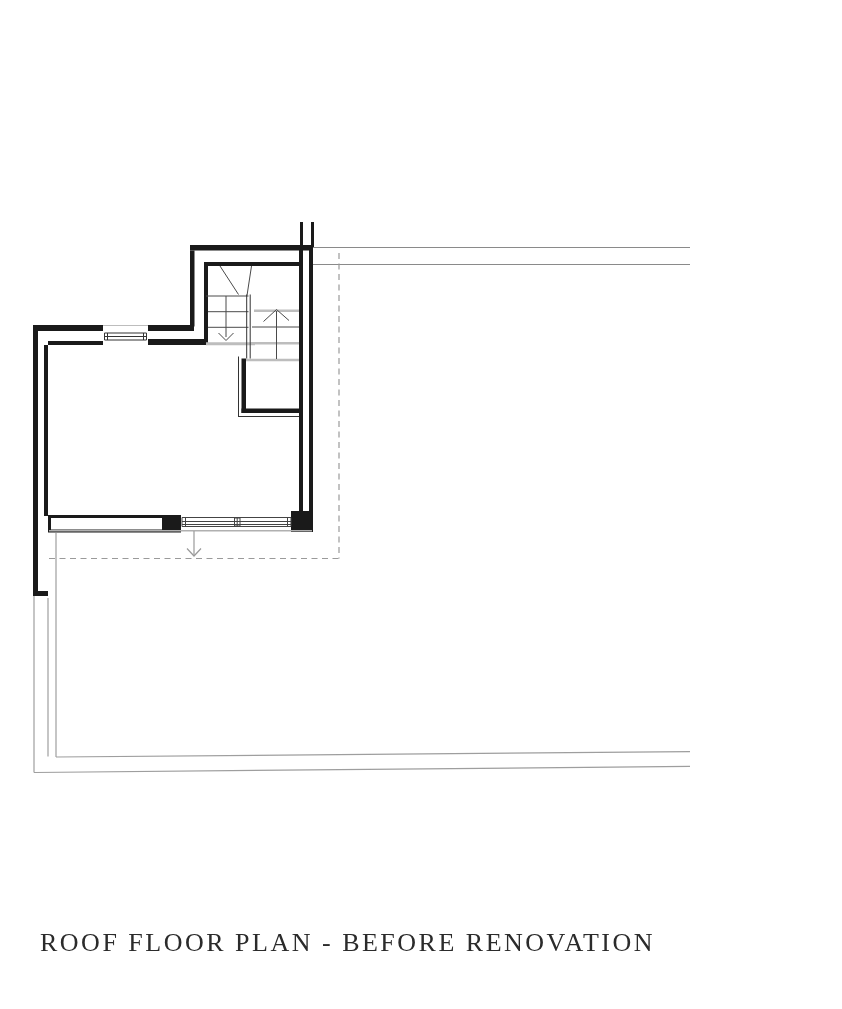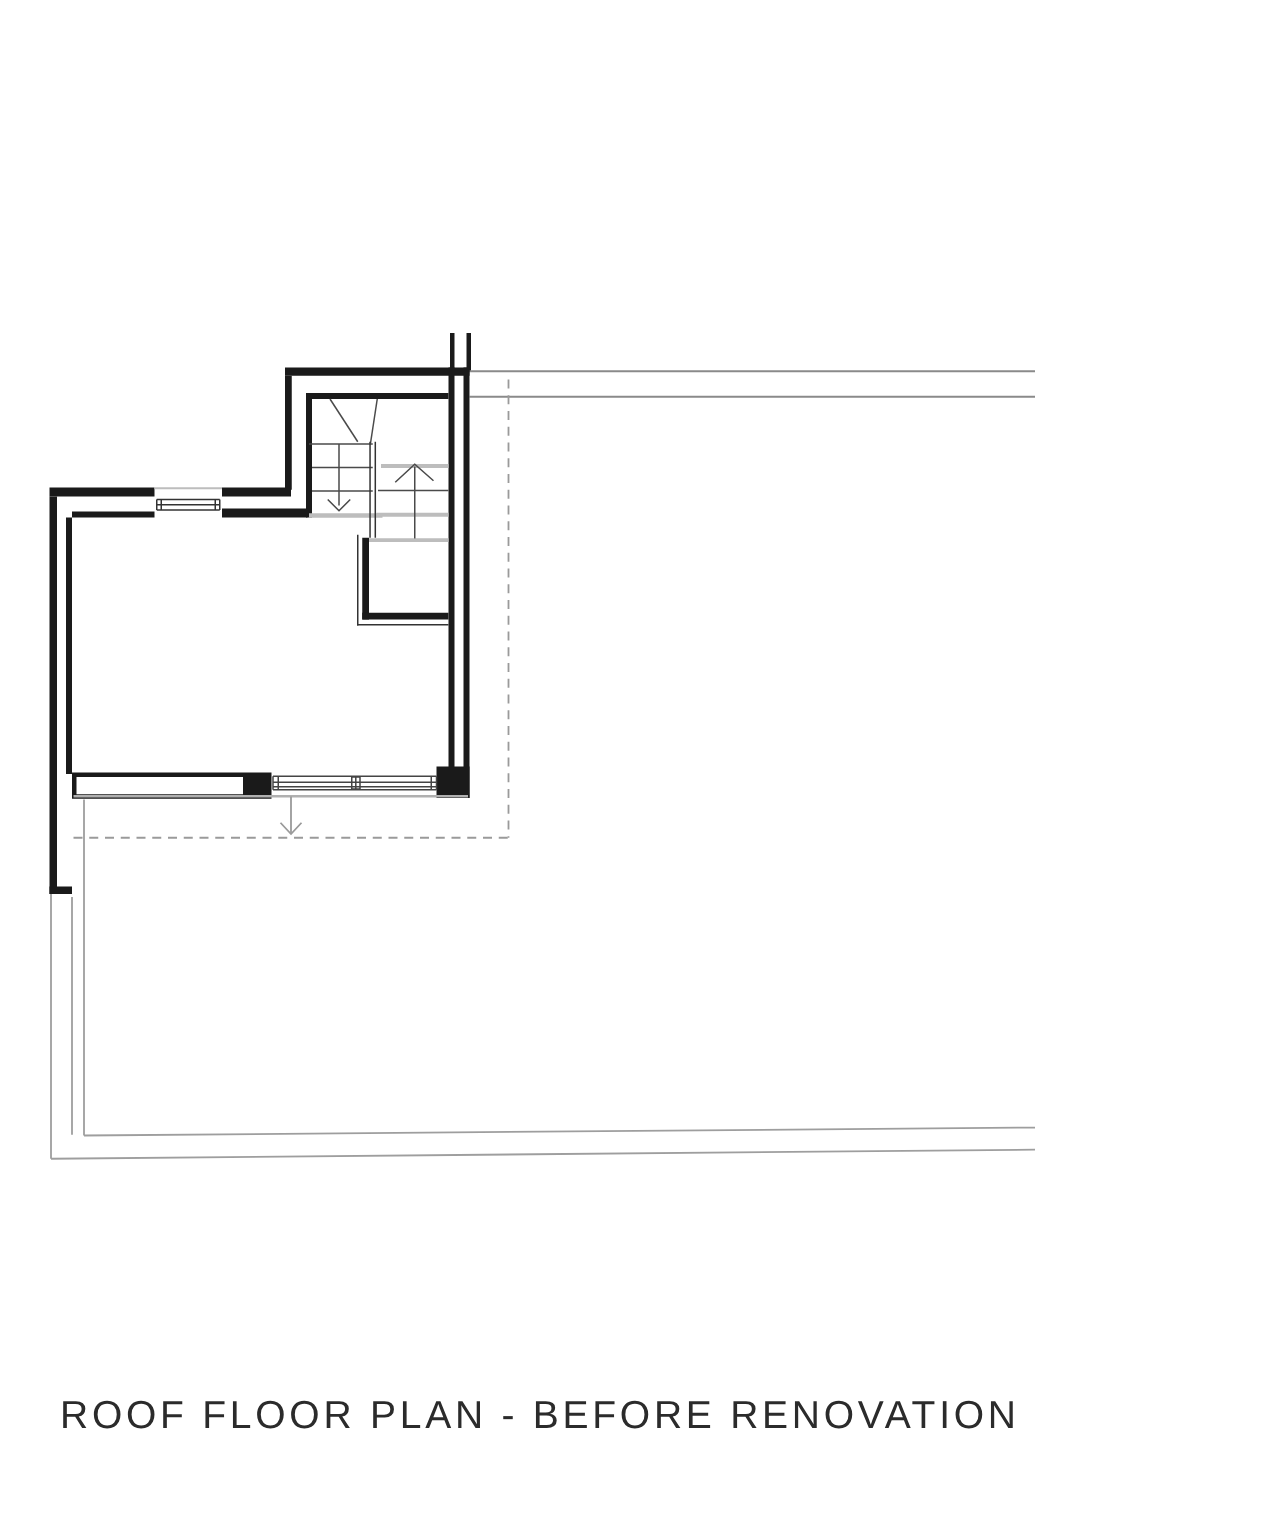--- a/index.html
+++ b/index.html
@@ -6,21 +6,21 @@
     margin: 0;
     padding: 0;
     background: #ffffff;
   }
   .page {
     position: relative;
     width: 690px;
     height: 1009px;
     background: #ffffff;
     overflow: hidden;
-    font-family: Liberation Sans, sans-serif;
+    font-family: Liberation Serif, serif;
     text-align: center;
   }
   .plan-svg {
     position: absolute;
     left: 0;
     top: 0;
   }
   .plan-title {
     position: absolute;
     left: 40px;

